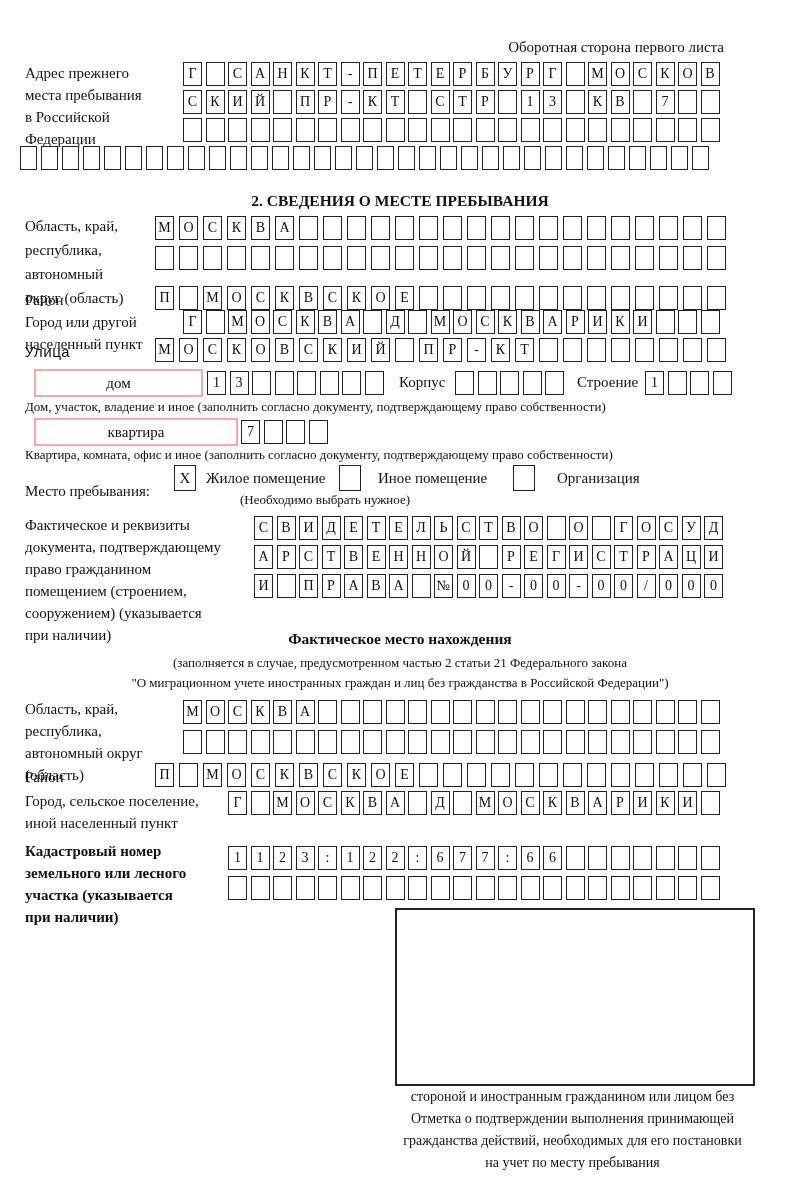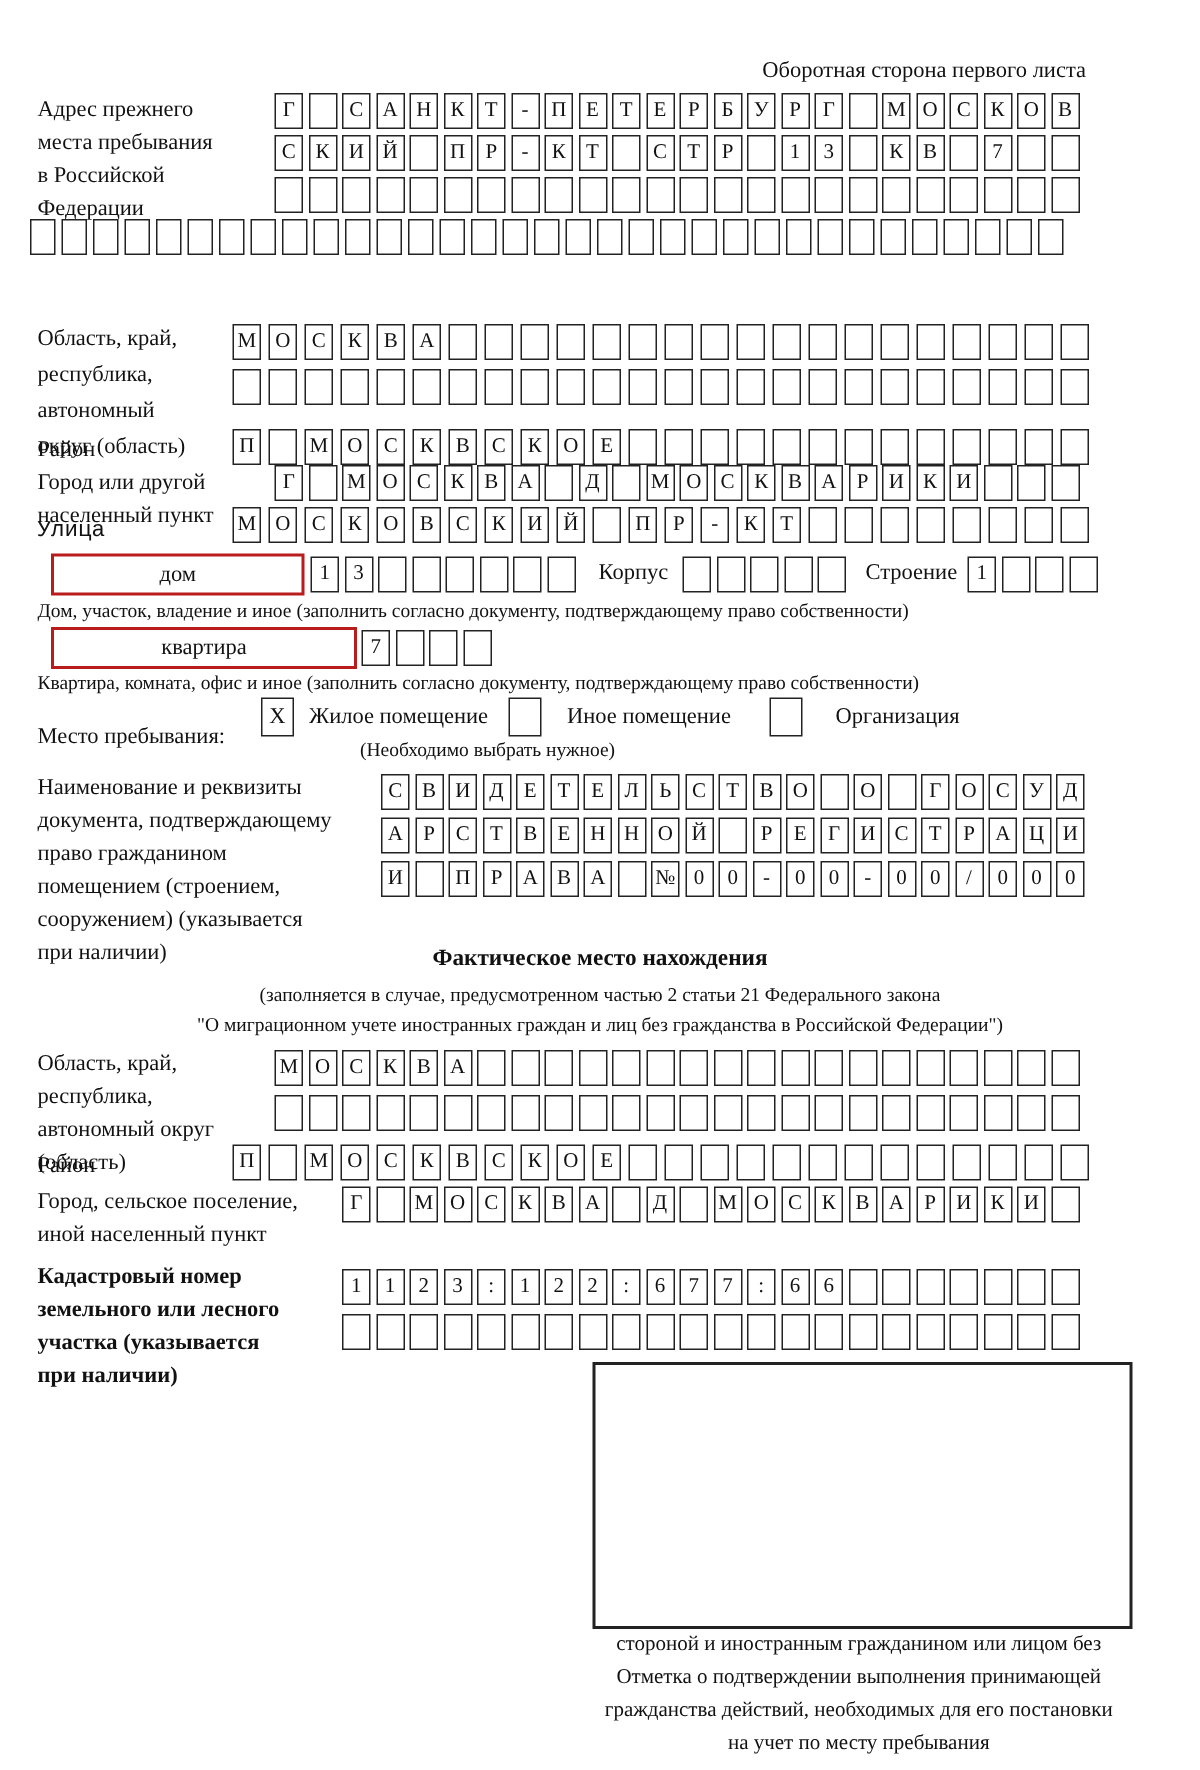--- a/index.html
+++ b/index.html
@@ -10,21 +10,21 @@
   .lbl-24{font-size:15px;line-height:24px;}
   .center{left:0;right:0;text-align:center;}
   .note{font-size:13px;color:#111;}
   .title{font-weight:bold;font-size:15.5px;}
   .cells{display:flex;gap:3.5px;}
   .cells-w{display:flex;gap:5px;}
   .cells-sm{display:flex;gap:4px;}
   .cell{width:17px;height:22px;border:1.5px solid #222;display:flex;align-items:center;
         justify-content:center;font-size:14px;line-height:22px;background:#fff;flex:0 0 auto;}
   .cells-sm .cell{width:15px;}
-  .bigbox{border:2px solid #b91c1c;height:24px;display:flex;align-items:center;justify-content:center;
+  .bigbox{border:2px solid #fca5a5;height:24px;display:flex;align-items:center;justify-content:center;
           font-size:15px;background:#fff;}
   .chk{width:20px;height:24px;border:1.5px solid #222;display:flex;align-items:center;
        justify-content:center;font-size:15px;background:#fff;}
   .stamp{border:2px solid #222;background:#fff;}
   .cap{font-size:14px;line-height:22px;text-align:center;}
 </style>
 </head>
 <body>
 
 <div id="page">
@@ -144,20 +144,21 @@
       <span class="cell"></span>
       <span class="cell"></span>
       <span class="cell"></span>
       <span class="cell"></span>
       <span class="cell"></span>
       <span class="cell"></span>
       <span class="cell"></span>
       <span class="cell"></span>
     </div>
 
+  <div class="abs center title" style="top:192px;">2. СВЕДЕНИЯ О МЕСТЕ ПРЕБЫВАНИЯ</div>
 
   <div class="abs" style="top:214px;left:25px;">
     <div class="lbl-24">Область, край,</div>
     <div class="lbl-24">республика,</div>
     <div class="lbl-24">автономный</div>
     <div class="lbl-24">округ (область)</div>
   </div>
   <div class="abs cells-w" style="top:216px;left:155px;">
       <span class="cell">М</span>
       <span class="cell">О</span>
@@ -338,21 +339,21 @@
   <div class="abs lbl" style="top:480px;left:25px;">Место пребывания:</div>
   <div class="abs chk" style="top:465px;left:174px;">X</div>
   <div class="abs lbl" style="top:467px;left:206px;">Жилое помещение</div>
   <div class="abs chk" style="top:465px;left:339px;"></div>
   <div class="abs lbl" style="top:467px;left:378px;">Иное помещение</div>
   <div class="abs chk" style="top:465px;left:513px;"></div>
   <div class="abs lbl" style="top:467px;left:557px;">Организация</div>
   <div class="abs note" style="top:492px;left:240px;">(Необходимо выбрать нужное)</div>
 
   <div class="abs" style="top:514px;left:25px;">
-    <div class="lbl">Наименование и реквизиты</div>
+    <div class="lbl">Фактическое и реквизиты</div>
     <div class="lbl">документа, подтверждающему</div>
     <div class="lbl">право гражданином</div>
     <div class="lbl">помещением (строением,</div>
     <div class="lbl">сооружением) (указывается</div>
     <div class="lbl">при наличии)</div>
   </div>
   <div class="abs cells" style="top:516px;left:254px;">
       <span class="cell">С</span>
       <span class="cell">В</span>
       <span class="cell">И</span>

